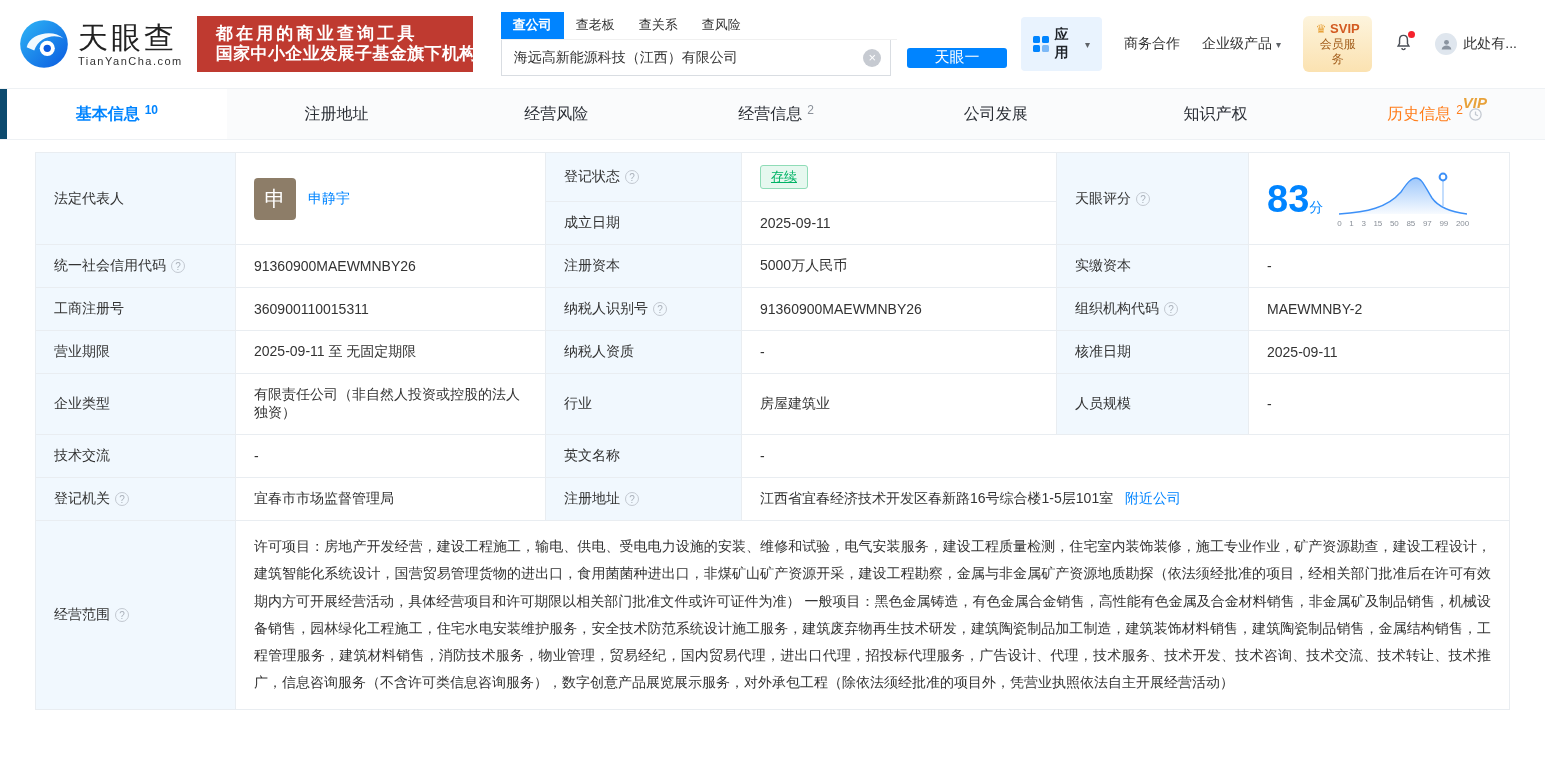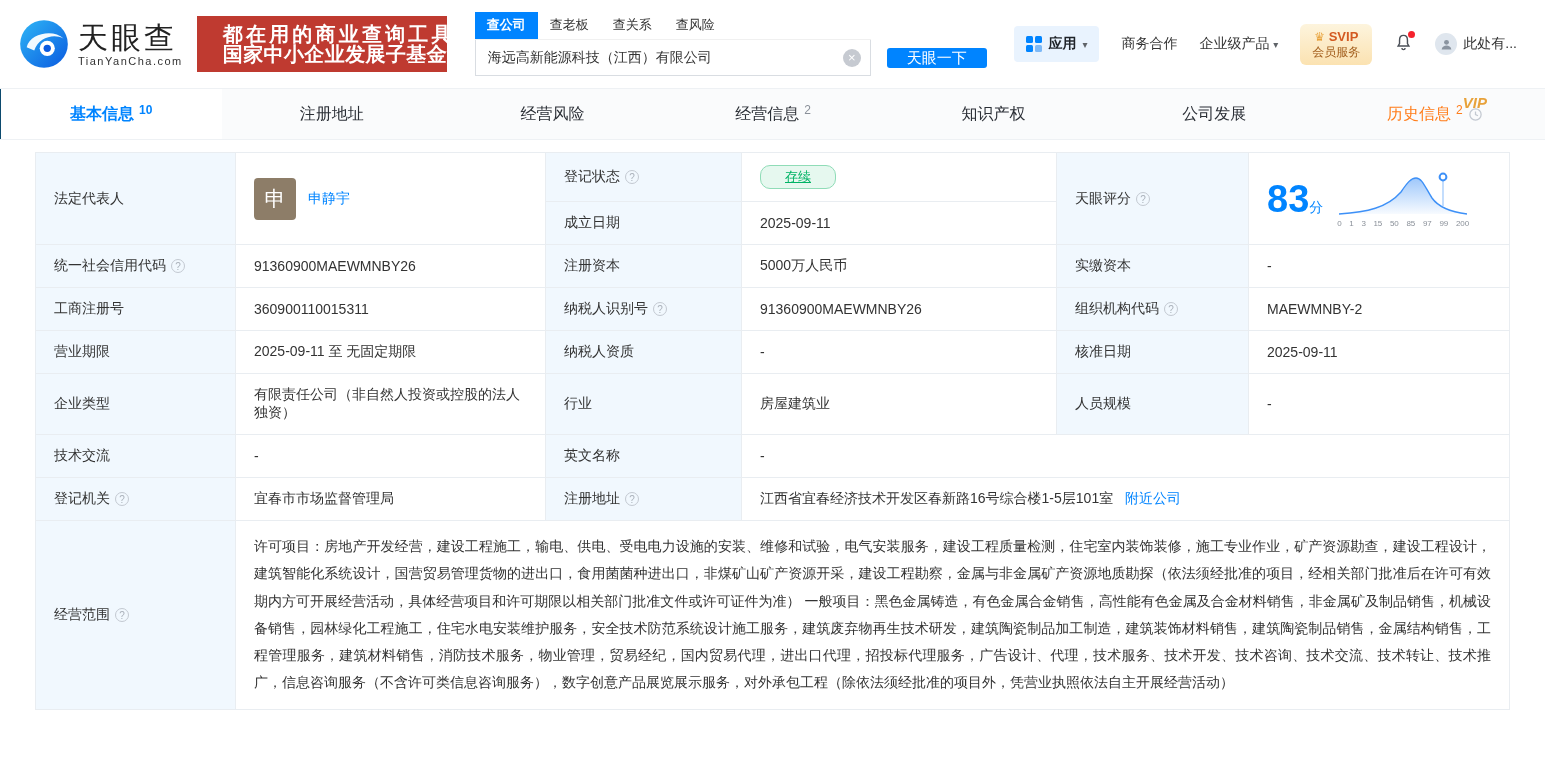--- a/index.html
+++ b/index.html
@@ -5,22 +5,22 @@
   * { margin:0; padding:0; box-sizing:border-box; }
   html,body { width:1545px; height:762px; overflow:hidden; background:#fff;
     font-family:"Liberation Sans","DejaVu Sans",sans-serif; color:#333; }
 
   
   .topbar { display:flex; align-items:center; padding:12px 28px 12px 18px; height:88px; gap:14px; }
   .logo-block { display:flex; align-items:center; gap:8px; cursor:pointer; }
   .logo-svg { width:52px; height:52px; }
   .logo-cn { font-size:30px; font-weight:normal; letter-spacing:3px; color:#222; line-height:34px; }
   .logo-en { font-size:11px; letter-spacing:1.5px; color:#333; }
-  .banner { background:#bf3a30; color:#fff; font-weight:bold; font-size:20px;
-    padding:8px 26px; line-height:20px; width:250px; }
+  .banner { background:#bf3a30; color:#fff; font-weight:bold; font-size:17px;
+    padding:8px 19px; line-height:20px; width:276px; }
   .banner .b1 { letter-spacing:3.2px; white-space:nowrap; }
   .banner .b2 { letter-spacing:0.4px; white-space:nowrap; }
 
   .search-block { margin-left:14px; }
   .search-tabs { display:flex; align-items:flex-end; font-size:13px; border-bottom:1px solid #f0f0f0; width:396px; }
   .search-tab { padding:4px 12px 5px; cursor:pointer; color:#333; }
   .search-tab.active { background:#0084ff; color:#fff; font-weight:bold; }
   .search-row { display:flex; align-items:center; margin-top:0; }
   .search-input-wrap { position:relative; width:396px; }
   .search-input-wrap input { width:100%; height:36px; border:1px solid #d9dde2; border-top:none;
@@ -50,41 +50,41 @@
   .user-item { display:flex; align-items:center; gap:6px; cursor:pointer; white-space:nowrap; }
   .user-avatar { width:22px; height:22px; border-radius:50%; background:#dfe6ee; display:flex;
     align-items:center; justify-content:center; font-size:12px; color:#8a94a0; }
 
   
   .nav-tabs { display:flex; border-top:1px solid #eef1f4; border-bottom:1px solid #eef1f4;
     background:#fafbfc; height:52px; }
   .nav-tab { flex:1; display:flex; align-items:center; justify-content:center; gap:5px;
     font-size:16px; color:#2b2f36; cursor:pointer; position:relative; }
   .nav-tab .count { font-size:12px; color:#8a9099; margin-top:-8px; }
-  .nav-tab.active { background:#fff; color:#0084ff; font-weight:bold; border-left:1px solid #0c4a6e; }
+  .nav-tab.active { background:#fff; color:#0084ff; font-weight:bold; border-left:7px solid #0c4a6e; }
   .nav-tab.active .count { color:#0084ff; }
   .nav-tab.vip { color:#ff7d1a; }
   .nav-tab.vip .count { color:#ff7d1a; }
   .vip-flag { position:absolute; top:5px; right:58px; font-size:15px; font-weight:bold; color:#e8a23a; font-style:italic; }
   .hist-icon { width:15px; height:15px; }
 
   
   .info-table { width:1475px; margin:12px 35px 0; border-collapse:collapse; table-layout:fixed;
     font-size:14px; }
   .info-table td { border:1px solid #e9edf1; padding:12px 18px; vertical-align:middle; background:#fff; }
   .info-table td.lbl { background:#f1f8fe; color:#333; }
   .lbl-inner { display:flex; align-items:center; gap:5px; }
   .help { display:inline-block; width:14px; height:14px; border-radius:50%; border:1px solid #c3c9d1;
     color:#aab1ba; font-size:10px; line-height:13px; text-align:center; cursor:pointer; flex:0 0 auto; }
   .legal-rep-cell { display:flex; align-items:center; gap:12px; }
   .avatar-box { width:42px; height:42px; border-radius:4px; background:#8d7d68; color:#fff;
     display:flex; align-items:center; justify-content:center; font-size:21px; cursor:pointer; }
   a.blue-link, .blue-link { color:#0084ff; text-decoration:none; cursor:pointer; }
-  .status-badge { display:inline-block; padding:2px 24px; background:#e6f8ef; color:#00b365;
-    border:1px solid #8fdcb7; border-radius:10px; font-size:13px;text-decoration:underline; }
+  .status-badge { display:inline-block; padding:2px 10px; background:#e6f8ef; color:#00b365;
+    border:1px solid #8fdcb7; border-radius:3px; font-size:13px;text-decoration:underline; }
   .score-cell { display:flex; align-items:center; gap:14px; }
   .score-num { font-size:38px; font-weight:bold; color:#0084ff; line-height:40px; }
   .score-unit { font-size:14px; color:#0084ff; }
   .score-chart { display:flex; flex-direction:column; }
   .score-ticks { display:flex; justify-content:space-between; width:132px; font-size:8px; color:#8a9099; margin-top:1px; }
   .scope-text { line-height:1.95; text-align:justify; color:#333; }
   .addr-cell .blue-link { margin-left:8px; white-space:nowrap; }
 </style>
 </head>
 <body>
@@ -181,24 +181,24 @@
     <span>注册地址</span>
   </div>
   <div class="nav-tab">
     <span>经营风险</span>
   </div>
   <div class="nav-tab">
     <span>经营信息</span>
     <span class="count">2</span>
   </div>
   <div class="nav-tab">
+    <span>公司发展</span>
+  </div>
+  <div class="nav-tab">
     <span>知识产权</span>
-  </div>
-  <div class="nav-tab">
-    <span>公司发展</span>
   </div>
   <div class="nav-tab vip">
     <span class="vip-flag">VIP</span>
     <span>历史信息</span>
     <span class="count">2</span>
     <svg class="hist-icon" viewBox="0 0 24 24">
       <circle cx="12" cy="12" r="9" fill="none" stroke="#c3c9d1" stroke-width="2"></circle>
       <path d="M12 7 v5 l4 2" fill="none" stroke="#c3c9d1" stroke-width="2"></path>
     </svg>
   </div>

